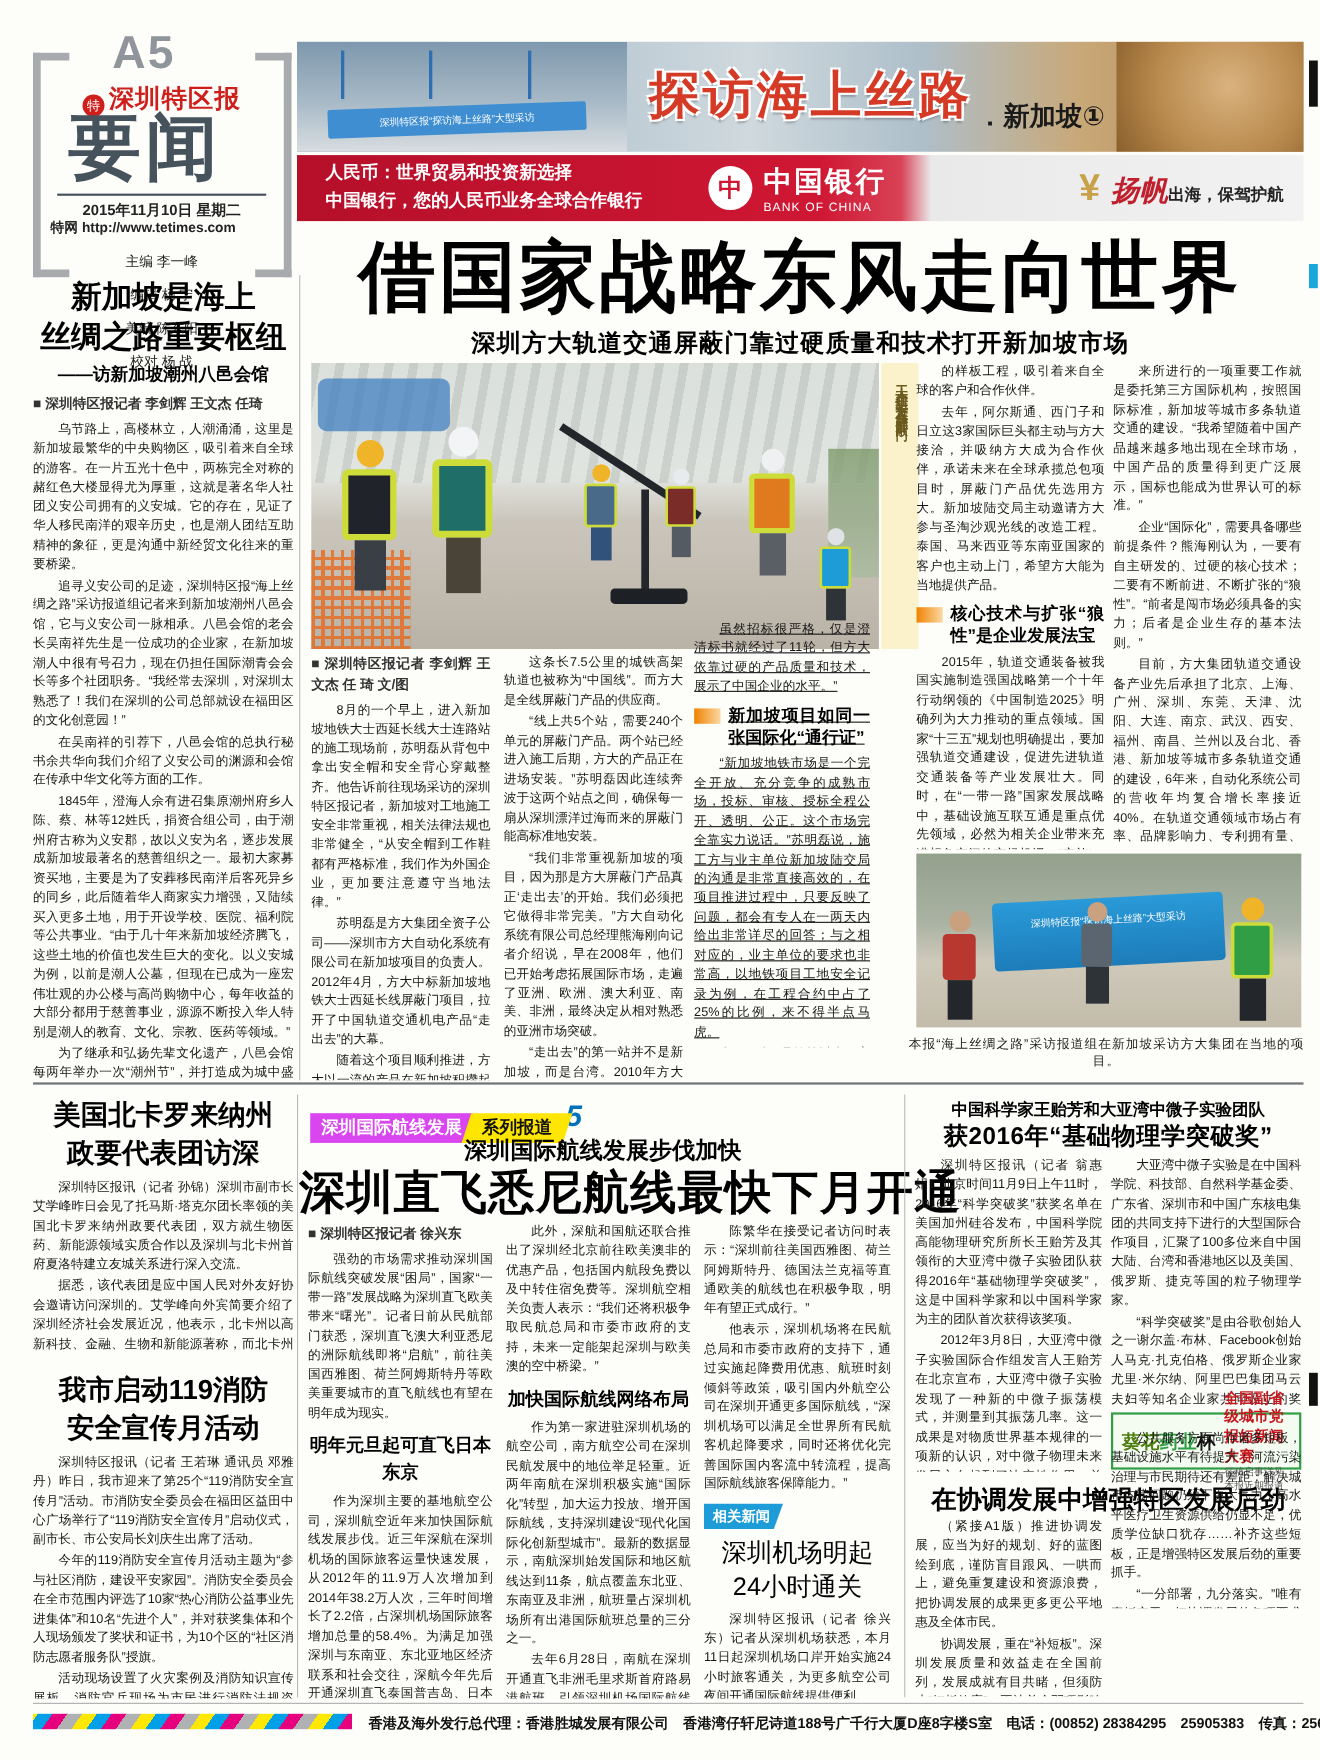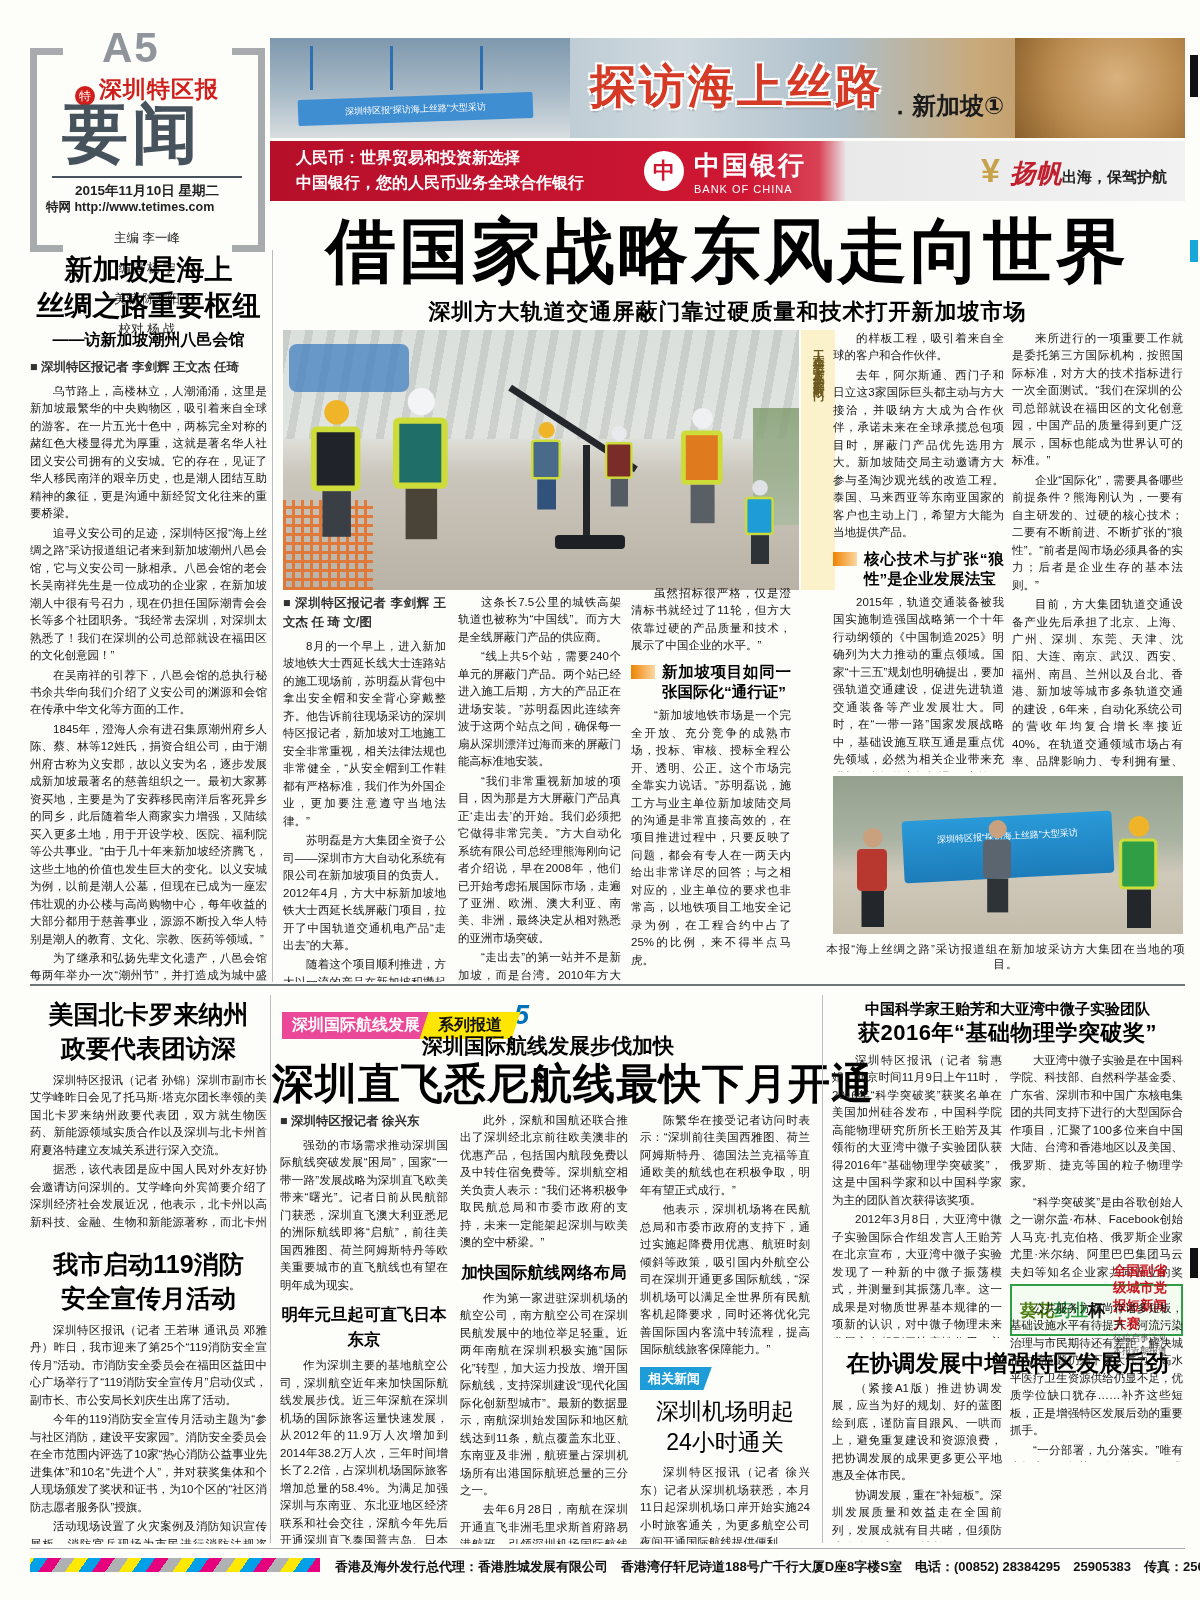--- a/index.html
+++ b/index.html
@@ -75,21 +75,21 @@
   .mid-h{font-size:16.5px;font-weight:900;text-align:center;margin:8px 0 5px;color:#000;}
   .vline{background:#b9bcbe;width:1px;}
   .hline{background:#6f7477;height:2px;}
   .hline2{background:#aaadaf;height:1px;}
   
   .hub-t{font-size:28px;font-weight:900;text-align:center;line-height:1.3;color:#000;}
   .hub-sub{font-size:16px;font-weight:bold;text-align:center;color:#000;}
   
   .small-t{font-size:25px;font-weight:900;text-align:center;line-height:1.35;color:#000;}
   
-  .badge-blue{background:#ec4899;color:#fff;font-size:16px;font-weight:bold;padding:3px 10px;display:inline-block;}
+  .badge-blue{background:#d946ef;color:#fff;font-size:16px;font-weight:bold;padding:3px 10px;display:inline-block;}
   .badge-yellow{background:#ffe600;color:#111;font-size:16px;font-weight:900;padding:3px 14px;display:inline-block;
       transform:skewX(-18deg);margin-left:-6px;}
   .badge-yellow span{display:inline-block;transform:skewX(18deg);}
   .badge-num{color:#0072bc;font-size:27px;font-weight:900;font-style:italic;margin-left:-2px;vertical-align:6px;}
   .kicker{font-size:21px;font-weight:bold;text-align:center;color:#000;}
   .flight-head{font-size:42px;font-weight:900;text-align:center;letter-spacing:1px;white-space:nowrap;color:#000;}
   .rel-badge{background:#1e9cd7;color:#fff;font-size:13px;font-weight:bold;padding:2px 12px 2px 8px;display:inline-block;
       clip-path:polygon(0 0,100% 0,88% 100%,0 100%);}
   .rel-head{font-size:23px;font-weight:400;text-align:center;line-height:1.35;margin:6px 0 6px;color:#000;}
   
@@ -208,21 +208,21 @@
   <div class="col" style="left:833px;top:330px;width:171px;height:442px;">
       <p>的样板工程，吸引着来自全球的客户和合作伙伴。</p>
       <p>去年，阿尔斯通、西门子和日立这3家国际巨头都主动与方大接洽，并吸纳方大成为合作伙伴，承诺未来在全球承揽总包项目时，屏蔽门产品优先选用方大。新加坡陆交局主动邀请方大参与圣淘沙观光线的改造工程。泰国、马来西亚等东南亚国家的客户也主动上门，希望方大能为当地提供产品。</p>
       <div class="sec-h">
         <span class="bullet"></span>
         <span>核心技术与扩张“狼性”是企业发展法宝</span>
       </div>
       <p>2015年，轨道交通装备被我国实施制造强国战略第一个十年行动纲领的《中国制造2025》明确列为大力推动的重点领域。国家“十三五”规划也明确提出，要加强轨道交通建设，促进先进轨道交通装备等产业发展壮大。同时，在“一带一路”国家发展战略中，基础设施互联互通是重点优先领域，必然为相关企业带来充满想象空间的市场机遇。“实施‘一带一路’国家战略，对中国的装备制造业、对中国的轨道交通产业、对方大这样的企业，是一个巨大利好。”熊海刚坚信，轨道交通设备产业将继续保持兴旺发展态势，方大地铁屏蔽门业务将迎来又一个春天。</p>
     </div>
   <div class="col" style="left:1012px;top:330px;width:171px;height:442px;">
-      <p>来所进行的一项重要工作就是委托第三方国际机构，按照国际标准，对方大的技术指标进行一次全面测试。“我们在深圳的公司总部就设在福田区的文化创意园，中国产品的质量得到更广泛展示，国标也能成为世界认可的标准。”</p>
+      <p>来所进行的一项重要工作就是委托第三方国际机构，按照国际标准，新加坡等城市多条轨道交通的建设。“我希望随着中国产品越来越多地出现在全球市场，中国产品的质量得到更广泛展示，国标也能成为世界认可的标准。”</p>
       <p>企业“国际化”，需要具备哪些前提条件？熊海刚认为，一要有自主研发的、过硬的核心技术；二要有不断前进、不断扩张的“狼性”。“前者是闯市场必须具备的实力；后者是企业生存的基本法则。”</p>
       <p>目前，方大集团轨道交通设备产业先后承担了北京、上海、广州、深圳、东莞、天津、沈阳、大连、南京、武汉、西安、福州、南昌、兰州以及台北、香港、新加坡等城市多条轨道交通的建设，6年来，自动化系统公司的营收年均复合增长率接近40%。在轨道交通领域市场占有率、品牌影响力、专利拥有量、标准制定和维保专业化服务等方面都是国内第一。</p>
     </div>
 
   <div class="abs photo2" style="left:833px;top:776px;width:350px;height:158px;">
     <div class="bluebanner">深圳特区报“探访海上丝路”大型采访</div>
     <div class="pfig" style="left:24px;top:52px;transform:scale(1.5);transform-origin:top left;">
       <div class="h" style="background:#caa17e;"></div>
         <div class="b" style="background:#b8372e;"></div>
         <div class="l" style="background:#23262b;"></div>
@@ -247,21 +247,21 @@
         <p>苏明磊是方大集团全资子公司——深圳市方大自动化系统有限公司在新加坡项目的负责人。2012年4月，方大中标新加坡地铁大士西延长线屏蔽门项目，拉开了中国轨道交通机电产品“走出去”的大幕。</p>
         <p>随着这个项目顺利推进，方大以一流的产品在新加坡积攒起良好的口碑。如今，借力“一带一路”国家战略，方大正以新加坡为继续西进的起点，向着更广阔的国际市场出发。</p>
       </div>
   </div>
   <div class="col" style="left:458px;top:594px;width:163px;height:388px;">
       <p>这条长7.5公里的城铁高架轨道也被称为“中国线”。而方大是全线屏蔽门产品的供应商。</p>
       <p>“线上共5个站，需要240个单元的屏蔽门产品。两个站已经进入施工后期，方大的产品正在进场安装。”苏明磊因此连续奔波于这两个站点之间，确保每一扇从深圳漂洋过海而来的屏蔽门能高标准地安装。</p>
       <p>“我们非常重视新加坡的项目，因为那是方大屏蔽门产品真正‘走出去’的开始。我们必须把它做得非常完美。”方大自动化系统有限公司总经理熊海刚向记者介绍说，早在2008年，他们已开始考虑拓展国际市场，走遍了亚洲、欧洲、澳大利亚、南美、非洲，最终决定从相对熟悉的亚洲市场突破。</p>
       <p>“走出去”的第一站并不是新加坡，而是台湾。2010年方大中标台北捷运站台改造工程中三个站的屏蔽门项目，将大陆轨道交通机电产品首次带入台湾。</p>
     </div>
-  <div class="col" style="left:631px;top:585px;width:160px;height:388px;">
+  <div class="col" style="left:631px;top:564px;width:160px;height:388px;text-decoration:underline;">
       <p>虽然招标很严格，仅是澄清标书就经过了11轮，但方大依靠过硬的产品质量和技术，展示了中国企业的水平。”</p>
       <div class="sec-h">
         <span class="bullet"></span>
         <span>新加坡项目如同一张国际化“通行证”</span>
       </div>
       <p>“新加坡地铁市场是一个完全开放、充分竞争的成熟市场，投标、审核、授标全程公开、透明、公正。这个市场完全靠实力说话。”苏明磊说，施工方与业主单位新加坡陆交局的沟通是非常直接高效的，在项目推进过程中，只要反映了问题，都会有专人在一两天内给出非常详尽的回答；与之相对应的，业主单位的要求也非常高，以地铁项目工地安全记录为例，在工程合约中占了25%的比例，来不得半点马虎。</p>
       <p>自2012年4月签约以来，方大以卓越的技术、优秀的服务，完全消除了业主在签约之初对中国企业海外项目执行能力的顾虑。“2013年6月，新加坡陆交局铁路系统总监专程来到深圳考察，方大的设计能力、工艺水平、质量管理和执行效率让他竖起了大拇指。”熊海刚说。</p>
     </div>
 
   <div class="abs vline" style="left:272px;top:250px;height:732px;"></div>

